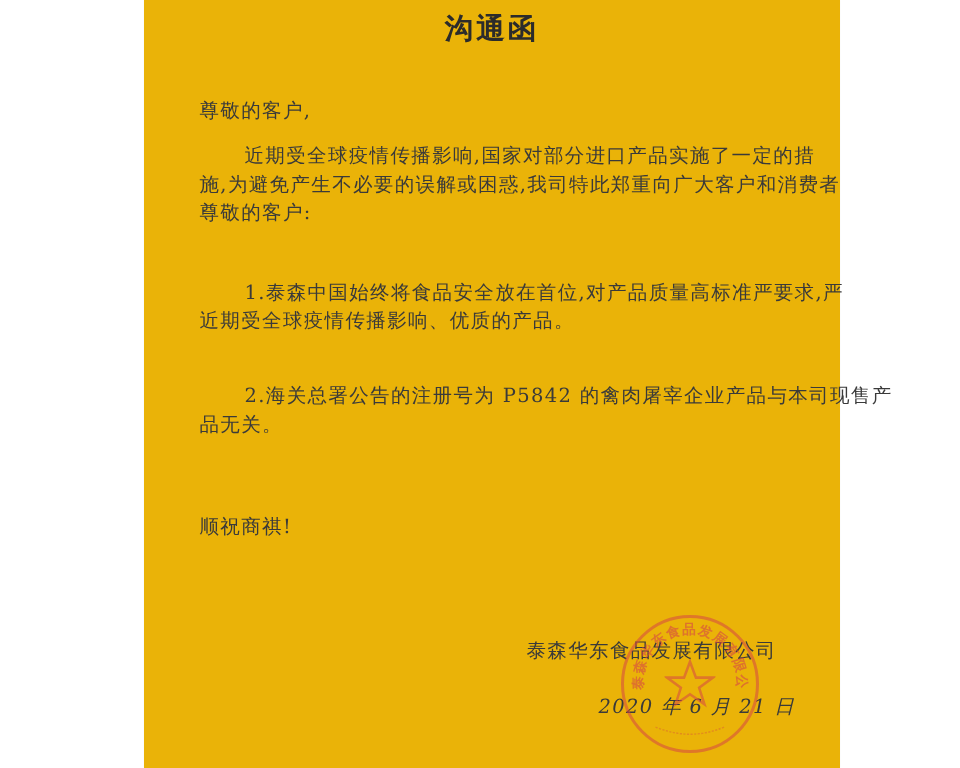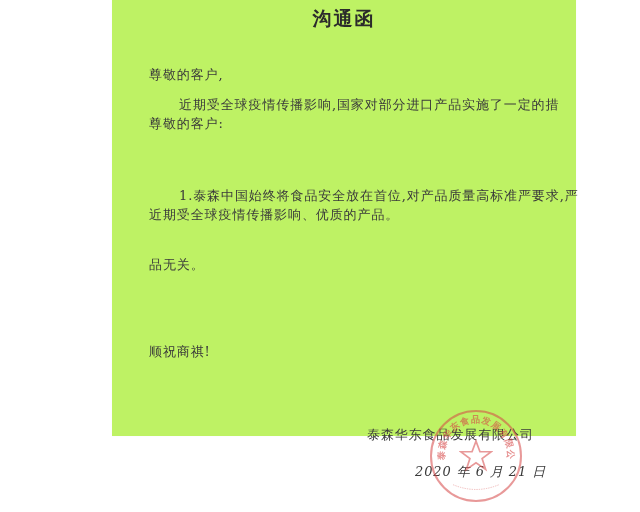--- a/index.html
+++ b/index.html
@@ -9,25 +9,25 @@
       height: 512px;
       background: #ffffff;
       overflow: hidden;
     }
     body {
       position: relative;
       font-family: "DejaVu Serif", "Liberation Serif", serif;
     }
     .page {
       position: absolute;
-      left: 112px;
+      left: 96px;
       top: 0;
       width: 464px;
-      height: 436px;
-      background: #bef264;
+      height: 512px;
+      background: #eab308;
       box-shadow: 0 0 1px rgba(0,0,0,0.05);
     }
     .title {
       position: absolute;
       left: 0;
       right: 0;
       top: 6px;
       text-align: center;
       font-size: 19px;
       font-weight: bold;
@@ -83,29 +83,31 @@
 <body>
 
 <div class="page">
 
   <div class="title">沟通函</div>
 
   <div class="text salutation">尊敬的客户,</div>
 
   <div class="text para p1">
     <span class="line indent">近期受全球疫情传播影响,国家对部分进口产品实施了一定的措</span>
+    <span class="line">施,为避免产生不必要的误解或困惑,我司特此郑重向广大客户和消费者</span>
     <span class="line">尊敬的客户:</span>
   </div>
 
   <div class="text para p2">
     <span class="line indent">1.泰森中国始终将食品安全放在首位,对产品质量高标准严要求,严</span>
     <span class="line">近期受全球疫情传播影响、优质的产品。</span>
   </div>
 
   <div class="text para p3">
+    <span class="line indent">2.海关总署公告的注册号为 P5842 的禽肉屠宰企业产品与本司现售产</span>
     <span class="line">品无关。</span>
   </div>
 
   <div class="text closing">顺祝商祺!</div>
 
   <div class="text company">泰森华东食品发展有限公司</div>
 
   <div class="text date">2020 年 6 月 21 日</div>
 
   <div class="stamp">

